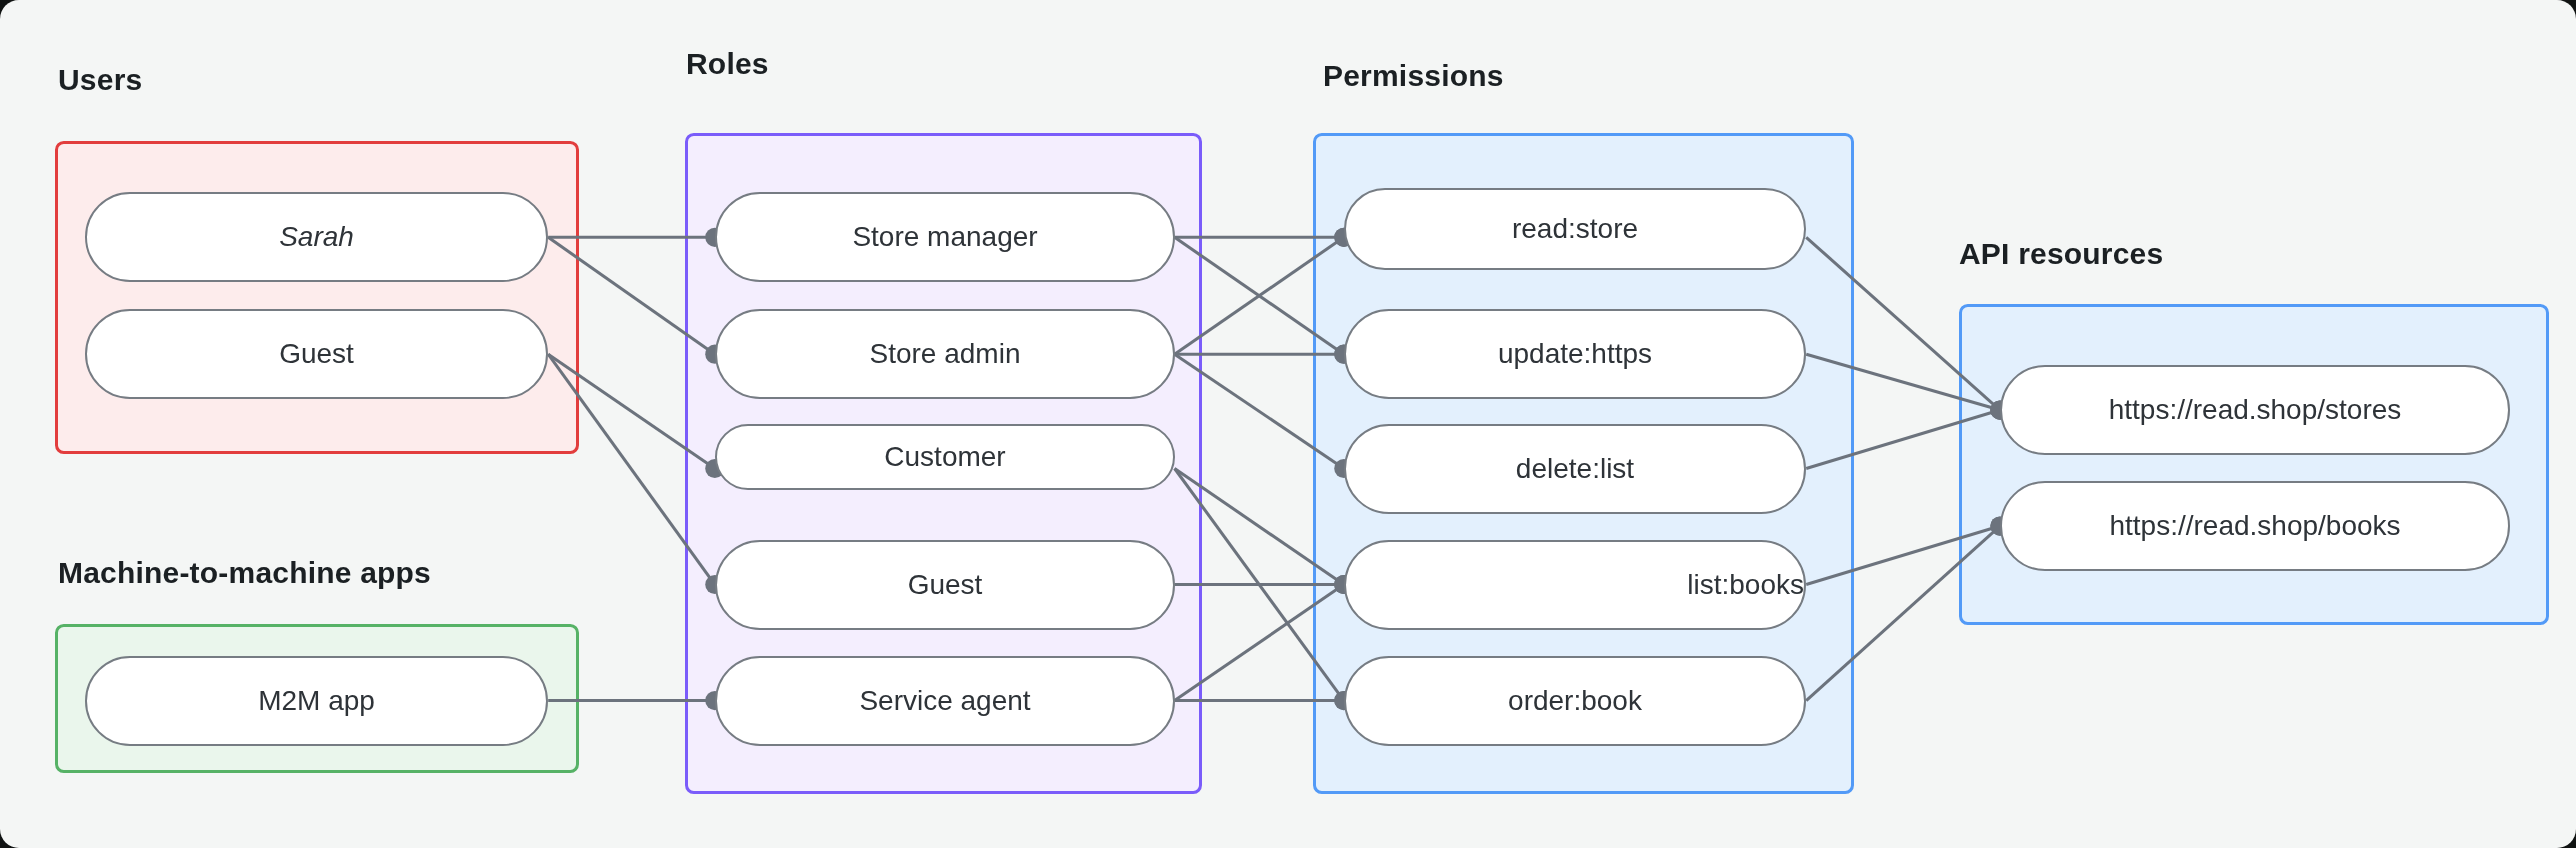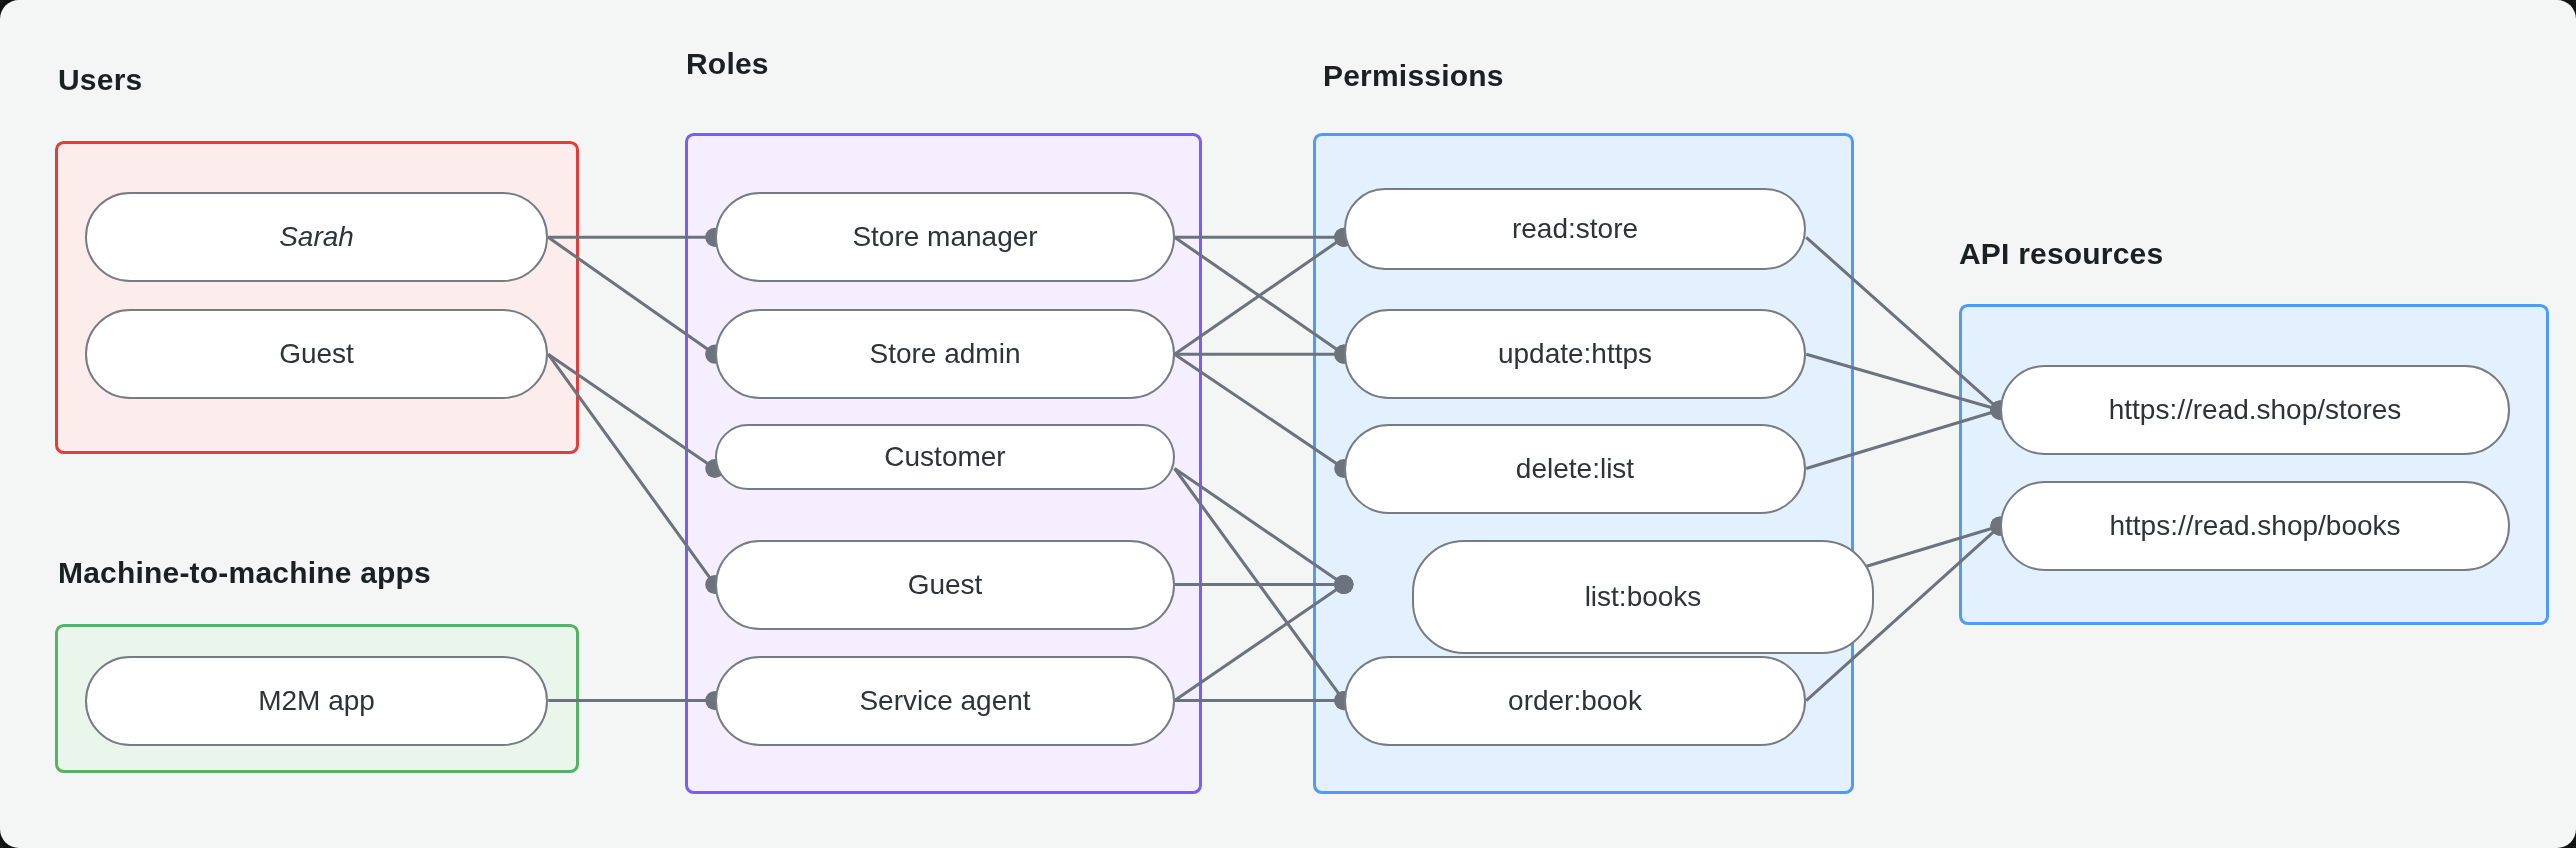--- a/index.html
+++ b/index.html
@@ -122,21 +122,21 @@
       </div>
       <div class="pill" style="left: 1344px; top: 188px; width: 462px; height: 82px;">
         <span>read:store</span>
       </div>
       <div class="pill" style="left: 1344px; top: 309px; width: 462px; height: 90px;">
         <span>update:https</span>
       </div>
       <div class="pill" style="left: 1344px; top: 424px; width: 462px; height: 90px;">
         <span>delete:list</span>
       </div>
-      <div class="pill" style="left: 1412px; top: 540px; width: 462px; height: 114px;">
+      <div class="pill" style="left: 1344px; top: 540px; width: 462px; height: 90px; justify-content: flex-end;">
         <span>list:books</span>
       </div>
       <div class="pill" style="left: 1344px; top: 656px; width: 462px; height: 90px;">
         <span>order:book</span>
       </div>
       <div class="pill" style="left: 2000px; top: 365px; width: 510px; height: 90px;">
         <span>https://read.shop/stores</span>
       </div>
       <div class="pill" style="left: 2000px; top: 481px; width: 510px; height: 90px;">
         <span>https://read.shop/books</span>

